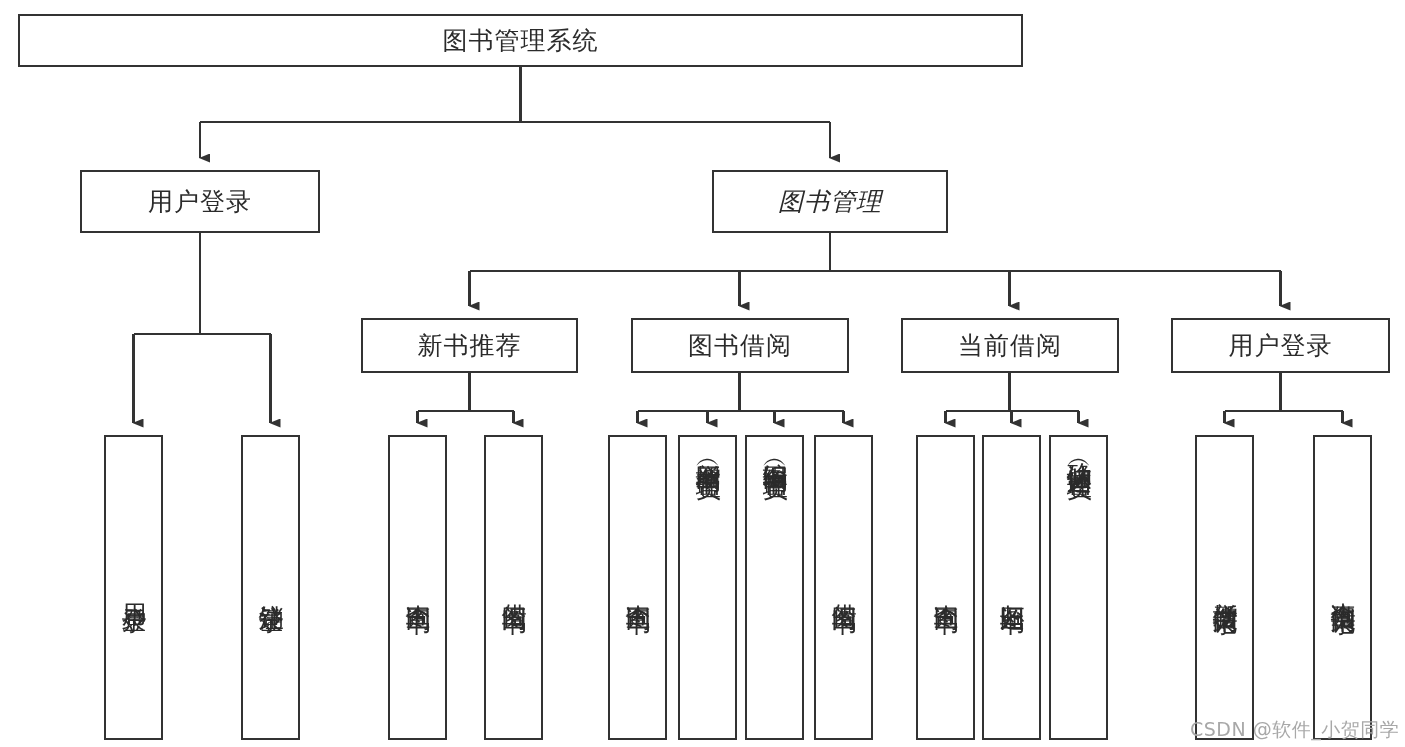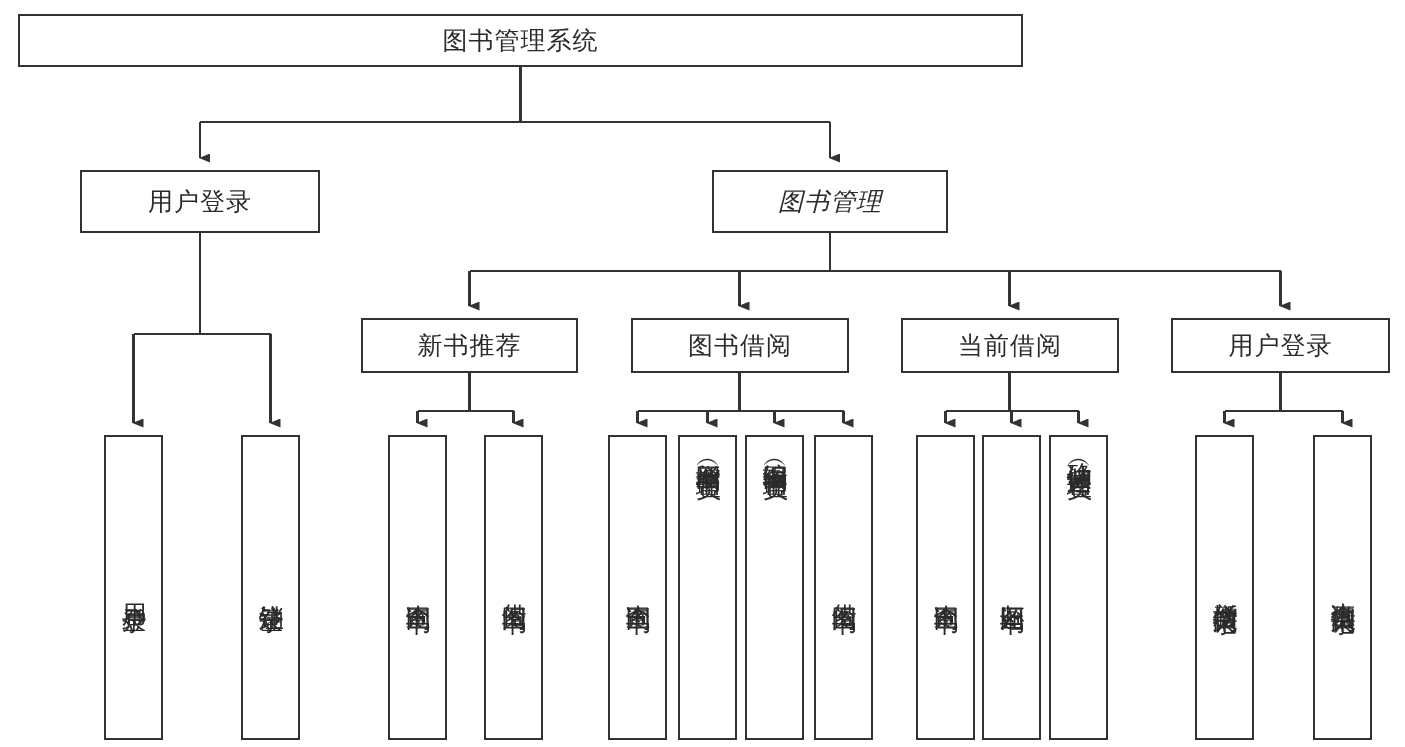--- a/index.html
+++ b/index.html
@@ -175,14 +175,15 @@
   <div class="node v" id="leaf-10" style="left: 1049px; top: 435px; width: 59px; height: 305px; justify-content: center; align-items: flex-start; padding-top: 6px;">
     <span class="label">确认归还（管理员）</span>
   </div>
   <div class="node v" id="leaf-11" style="left: 1195px; top: 435px; width: 59px; height: 305px;">
     <span class="label">新增借阅记录</span>
   </div>
   <div class="node v" id="leaf-12" style="left: 1313px; top: 435px; width: 59px; height: 305px;">
     <span class="label">查询借阅记录</span>
   </div>
 
+  <div class="watermark" id="watermark" style="left: 1190px; top: 717px;">CSDN @软件_小贺同学</div>
 
 </div>
 
 </body></html>

